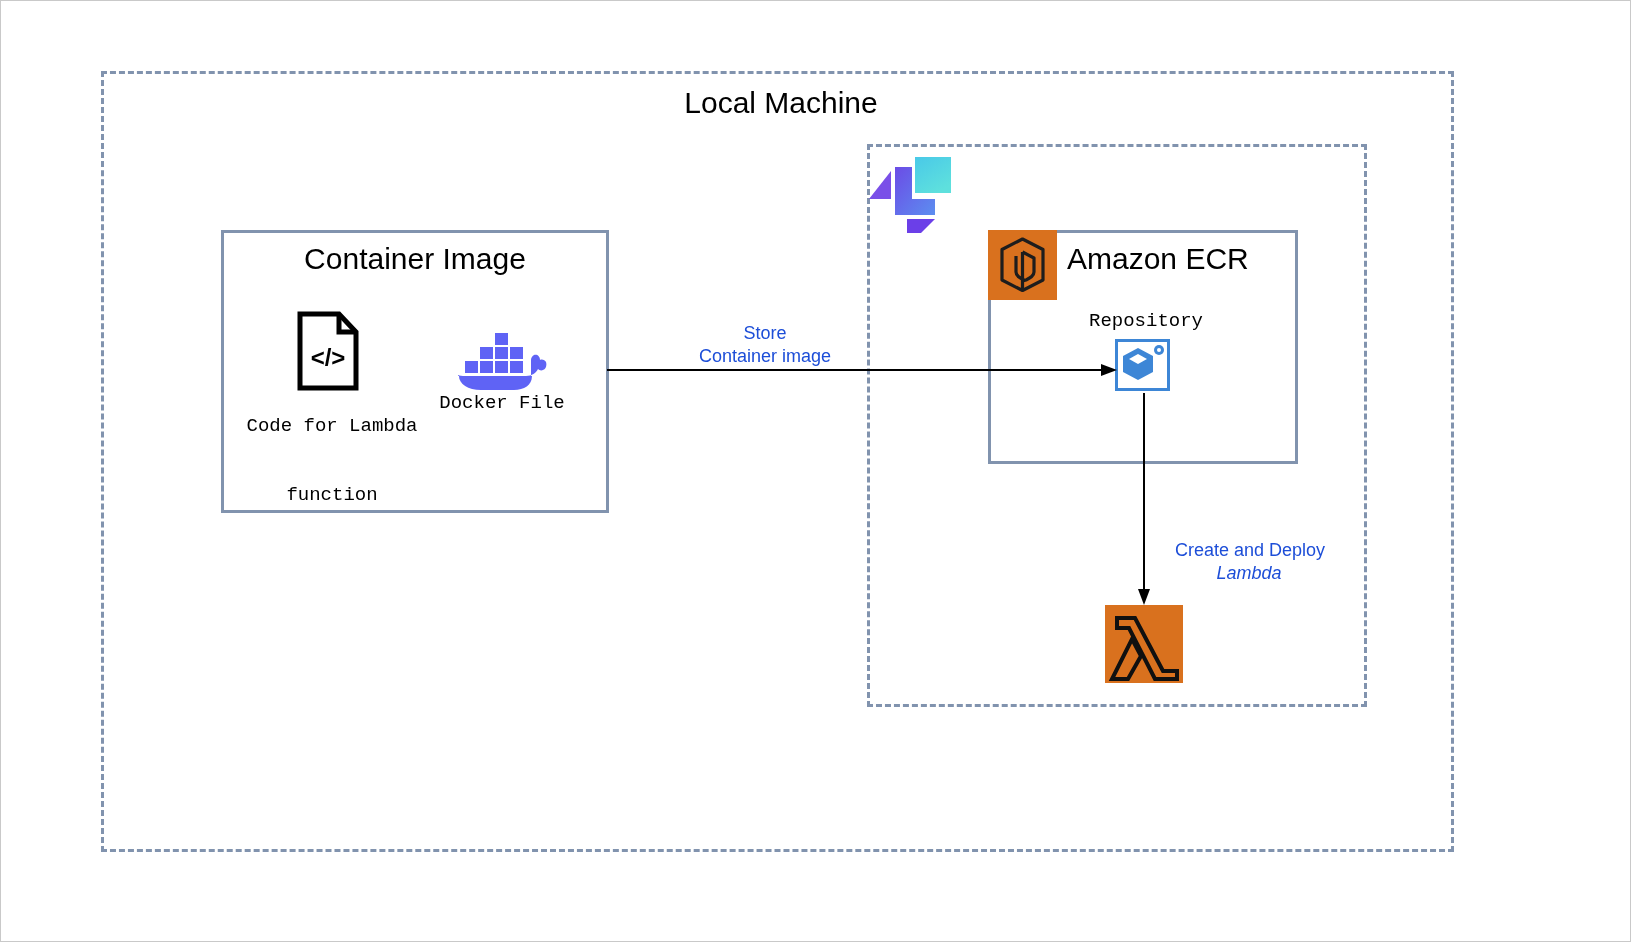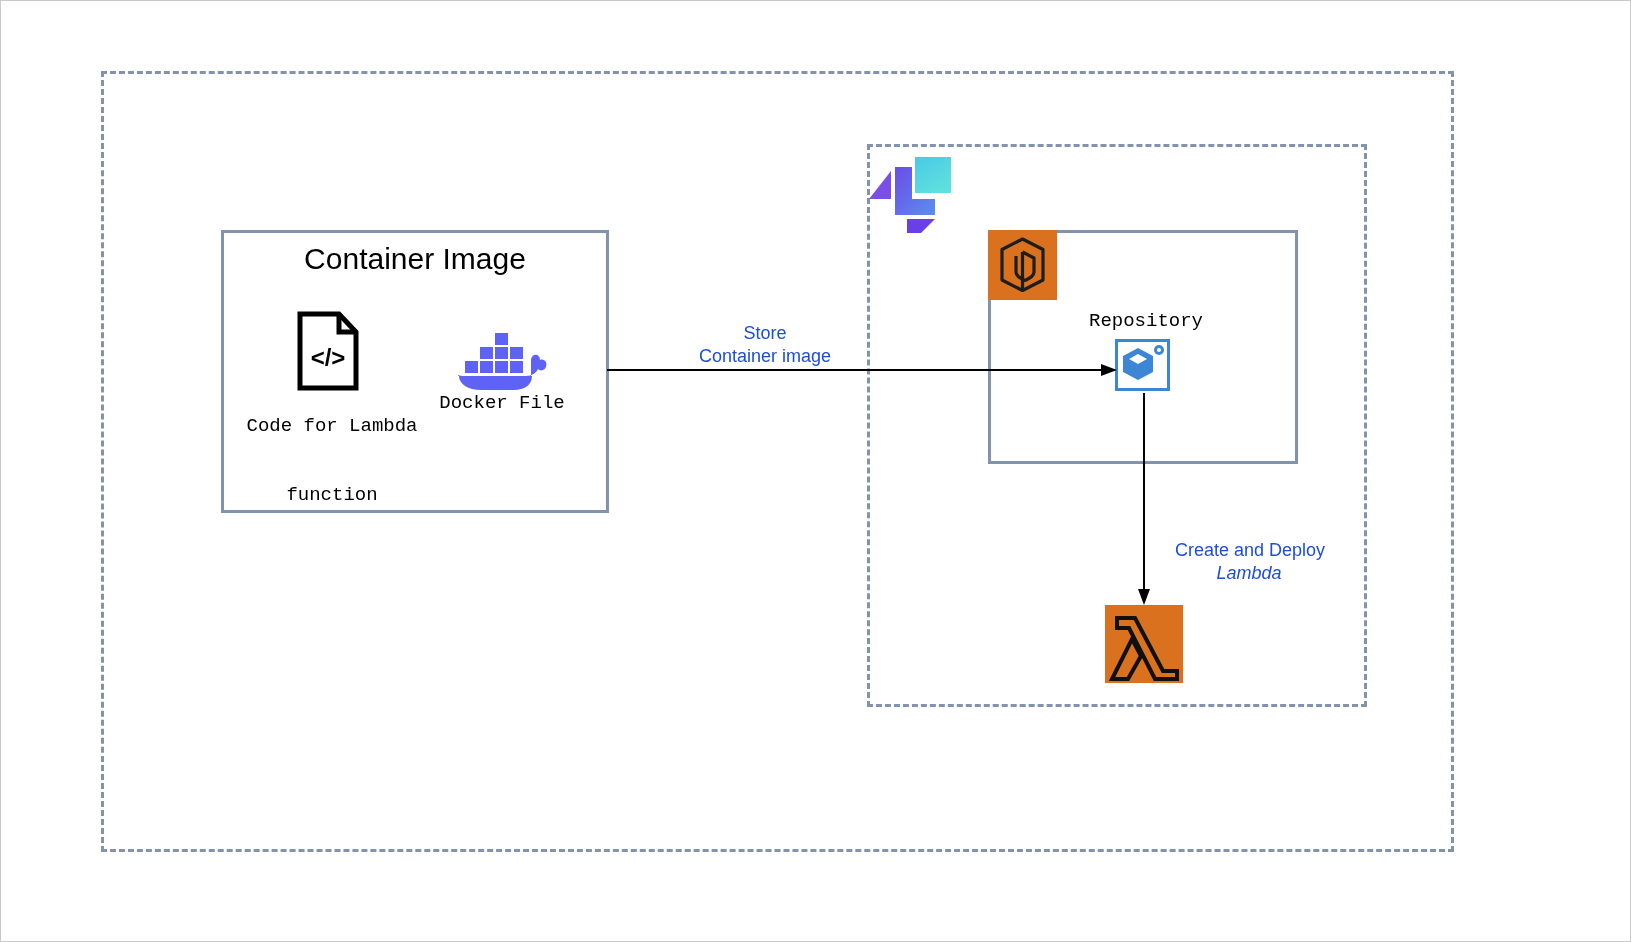--- a/index.html
+++ b/index.html
@@ -77,20 +77,21 @@
 
   svg { display: block; }
 </style>
 </head>
 <body>
 
 <div id="canvas">
 
   <div class="abs dashed-box" style="left:100px; top:70px; width:1353px; height:781px;"></div>
 
+  <div class="abs title-xl" style="left:600px; top:85px; width:360px;">Local Machine</div>
 
   <div class="abs dashed-box" style="left:866px; top:143px; width:500px; height:563px;"></div>
 
   <div class="abs" style="left:866px; top:152px; width:86px; height:80px;">
     <svg width="86" height="80" viewBox="0 0 86 80">
       <defs>
         <linearGradient id="lsGradL" x1="0" y1="0" x2="1" y2="1">
           <stop offset="0%" stop-color="#6b4ce6"></stop>
           <stop offset="100%" stop-color="#5c8ef0"></stop>
         </linearGradient>
@@ -157,20 +158,21 @@
     <svg width="69" height="70" viewBox="0 0 69 70">
       <g fill="none" stroke="#1d1d1d" stroke-width="3.2" stroke-linejoin="round">
         <path d="M34.5,9 L55,19.5 L55,50 L34.5,60.5 L14,50 L14,19.5 Z"></path>
         <path d="M34.5,22 L46,28 L46,42 C46,46 42,48 38,50 L34.5,51"></path>
         <path d="M34.5,22 L34.5,60.5"></path>
         <path d="M28,26 L28,42 C28,46 32,48 36,50"></path>
       </g>
     </svg>
   </div>
 
+  <div class="abs title-xl" style="left:1066px; top:241px; width:225px; text-align:left;">Amazon ECR</div>
 
   <div class="abs label-md" style="left:1060px; top:309px; width:170px;">Repository</div>
 
   <div class="abs tile repo-tile" style="left:1114px; top:338px; width:55px; height:52px;">
     <svg width="49" height="46" viewBox="0 0 49 46">
       <g fill="#3d86d6">
         <path d="M20,6 L35,14 L35,30 L20,38 L5,30 L5,14 Z"></path>
       </g>
       <polygon points="20,12 29,17 20,22 11,17" fill="#ffffff"></polygon>
       <circle cx="41" cy="8" r="5" fill="#3d86d6"></circle>

